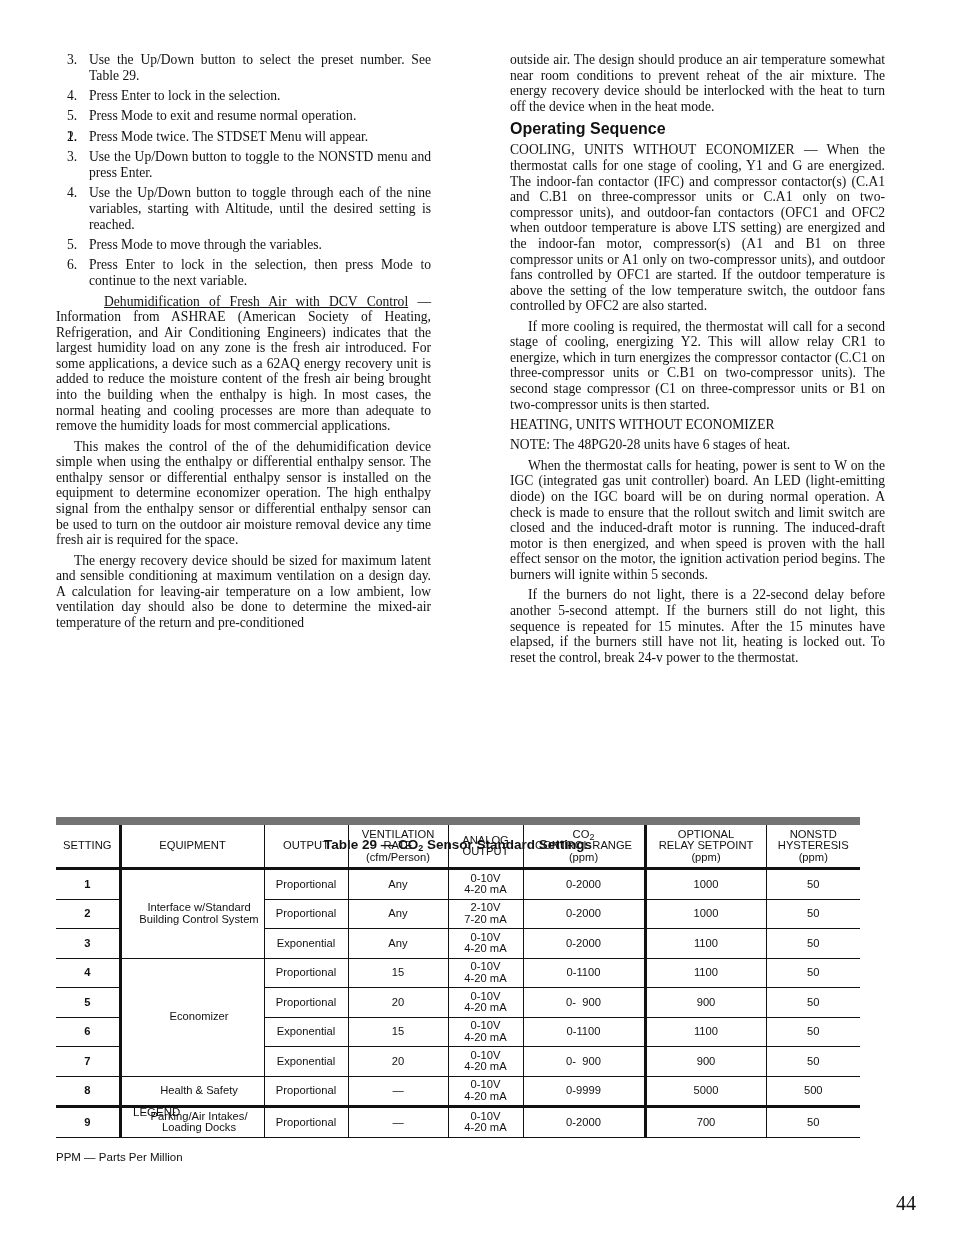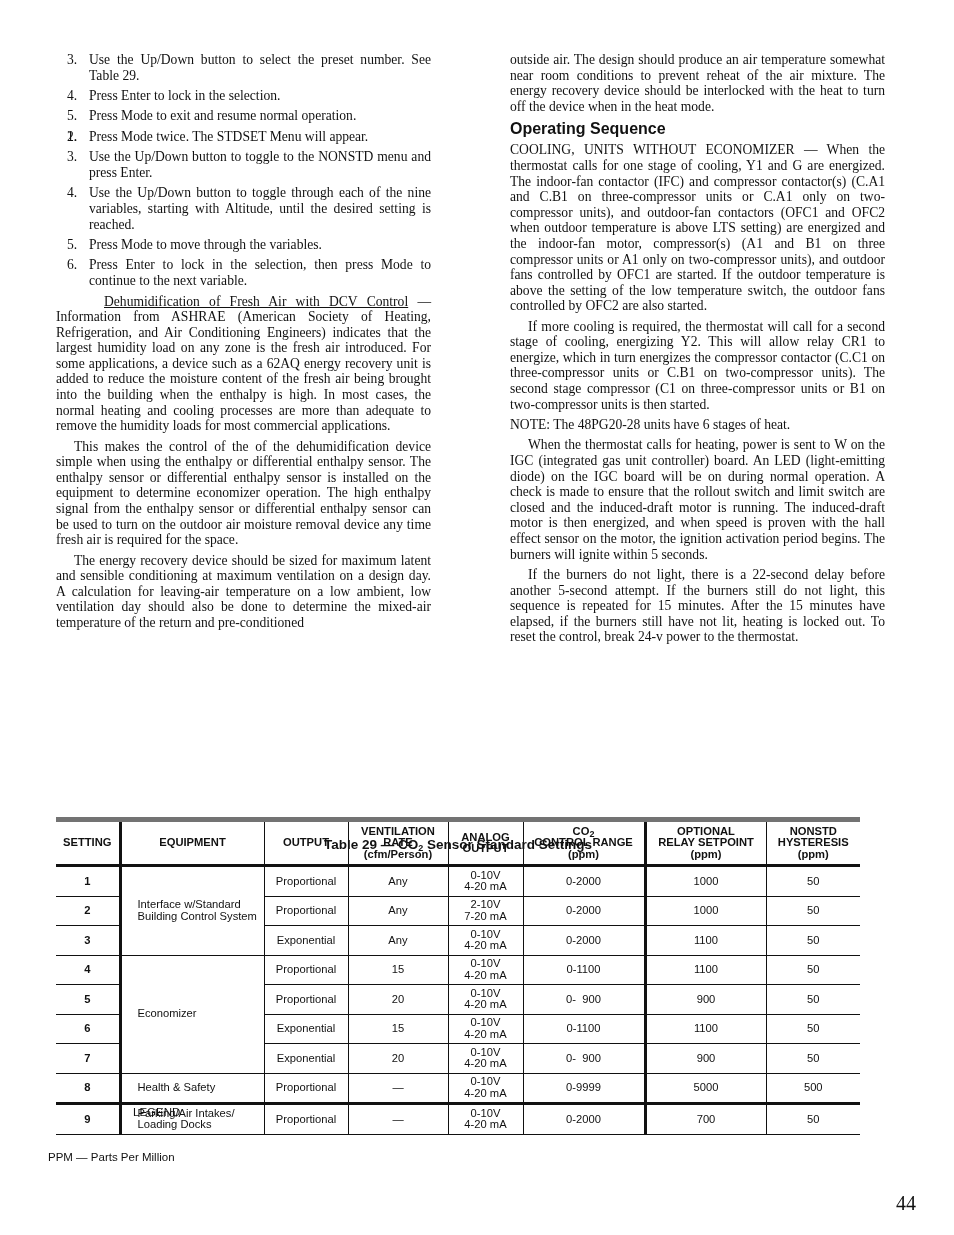--- a/index.html
+++ b/index.html
@@ -11,27 +11,27 @@
   .ol li { position: relative; padding-left: 33px; margin-bottom: 4.8px; }
   .ol li .num { position: absolute; left: 11px; top: 0; }
   p { margin: 0 0 4.8px 0; }
   p.indent { text-indent: 18px; }
   .u { text-decoration: underline; margin-left: 48px; }
   h2.section { font-family: "Liberation Sans", sans-serif; font-weight: bold; font-size: 16px; margin: 6px 0 4px 0; line-height: 18px; }
   sub { font-size: 9px; vertical-align: -2px; line-height: 0; }
   .tbl-title { position: absolute; top: 837px; left: 0; width: 916px; text-align: center; font-family: Liberation Sans, sans-serif; font-weight: bold; font-size: 13.5px; }
   table.co2 { position: absolute; top: 817px; left: 56px; width: 804px; border-collapse: collapse; font-family: "Liberation Sans", sans-serif; font-size: 11.2px; line-height: 11.5px; }
   table.co2 th, table.co2 td { border: 1px solid #111; padding: 1px 3px; text-align: center; vertical-align: middle; }
-  table.co2 th { font-weight: bold; height: 40px; border-top: 5px solid #737373; border-bottom: 3px solid #111; }
+  table.co2 th { font-weight: normal; height: 40px; border-top: 8px solid #737373; border-bottom: 3px solid #111; }
   table.co2 tr > *:first-child { border-left: none; }
   table.co2 tr > *:last-child { border-right: none; }
   table.co2 td { height: 26.5px; }
   table.co2 .c-set { border-right: 3px solid #111; font-weight: bold; }
   table.co2 .c-range { border-right: 3px solid #111; margin-top: 25px; }
-  table.co2 td.equip { text-align: left; padding-left: 16px; }
+  table.co2 td.equip { text-align: center; padding-left: 16px; }
   table.co2 tr.thick-top td { border-top: 3px solid #111; }
   table.co2 .th-set { border-right: 3px solid #111; }
   .legend { position: absolute; font-family: "Liberation Sans", sans-serif; font-size: 11.5px; }
   .page-num { position: absolute; top: 1192px; left: 0; width: 916px; text-align: right; font-size: 20px; }
 </style>
 </head>
 <body>
 
 <div class="col col-left">
   <ol class="ol">
@@ -50,20 +50,21 @@
   <p><span class="u">Dehumidification of Fresh Air with DCV Control</span><span> — Information from ASHRAE (American Society of Heating, Refrigeration, and Air Conditioning Engineers) indicates that the largest humidity load on any zone is the fresh air introduced. For some applications, a device such as a 62AQ energy recovery unit is added to reduce the moisture content of the fresh air being brought into the building when the enthalpy is high. In most cases, the normal heating and cooling processes are more than adequate to remove the humidity loads for most commercial applications.</span></p>
   <p class="indent">This makes the control of the of the dehumidification device simple when using the enthalpy or differential enthalpy sensor. The enthalpy sensor or differential enthalpy sensor is installed on the equipment to determine economizer operation. The high enthalpy signal from the enthalpy sensor or differential enthalpy sensor can be used to turn on the outdoor air moisture removal device any time fresh air is required for the space.</p>
   <p class="indent">The energy recovery device should be sized for maximum latent and sensible conditioning at maximum ventilation on a design day. A calculation for leaving-air temperature on a low ambient, low ventilation day should also be done to determine the mixed-air temperature of the return and pre-conditioned</p>
 </div>
 
 <div class="col col-right">
   <p>outside air. The design should produce an air temperature somewhat near room conditions to prevent reheat of the air mixture. The energy recovery device should be interlocked with the heat to turn off the device when in the heat mode.</p>
   <h2 class="section">Operating Sequence</h2>
   <p>COOLING, UNITS WITHOUT ECONOMIZER — When the thermostat calls for one stage of cooling, Y1 and G are energized. The indoor-fan contactor (IFC) and compressor contactor(s) (C.A1 and C.B1 on three-compressor units or C.A1 only on two-compressor units), and outdoor-fan contactors (OFC1 and OFC2 when outdoor temperature is above LTS setting) are energized and the indoor-fan motor, compressor(s) (A1 and B1 on three compressor units or A1 only on two-compressor units), and outdoor fans controlled by OFC1 are started. If the outdoor temperature is above the setting of the low temperature switch, the outdoor fans controlled by OFC2 are also started.</p>
   <p class="indent">If more cooling is required, the thermostat will call for a second stage of cooling, energizing Y2. This will allow relay CR1 to energize, which in turn energizes the compressor contactor (C.C1 on three-compressor units or C.B1 on two-compressor units). The second stage compressor (C1 on three-compressor units or B1 on two-compressor units is then started.</p>
+  <p>HEATING, UNITS WITHOUT ECONOMIZER</p>
   <p>NOTE: The 48PG20-28 units have 6 stages of heat.</p>
   <p class="indent">When the thermostat calls for heating, power is sent to W on the IGC (integrated gas unit controller) board. An LED (light-emitting diode) on the IGC board will be on during normal operation. A check is made to ensure that the rollout switch and limit switch are closed and the induced-draft motor is running. The induced-draft motor is then energized, and when speed is proven with the hall effect sensor on the motor, the ignition activation period begins. The burners will ignite within 5 seconds.</p>
   <p class="indent">If the burners do not light, there is a 22-second delay before another 5-second attempt. If the burners still do not light, this sequence is repeated for 15 minutes. After the 15 minutes have elapsed, if the burners still have not lit, heating is locked out. To reset the control, break 24-v power to the thermostat.</p>
 </div>
 
 <div class="tbl-title" style="left:0;width:916px;"><span>Table 29 — CO</span><sub>2</sub><span> Sensor Standard Settings</span></div>
 
 <table class="co2">
   <colgroup>
     <col style="width:64px">
@@ -170,15 +171,15 @@
       <td>—</td>
       <td><span>0-10V</span><br><span>4-20 mA</span></td>
       <td class="c-range">0-2000</td>
       <td>700</td>
       <td>50</td>
     </tr>
   </tbody>
 </table>
 
 <div class="legend" style="top:1106px; left:93px;padding-left:40px;">LEGEND</div>
-<div class="legend" style="top:1151px; left:48px;">PPM — Parts Per Million</div>
+<div class="legend" style="top:1151px; left:56px;">PPM — Parts Per Million</div>
 
 <div class="page-num">44</div>
 
 </body></html>

